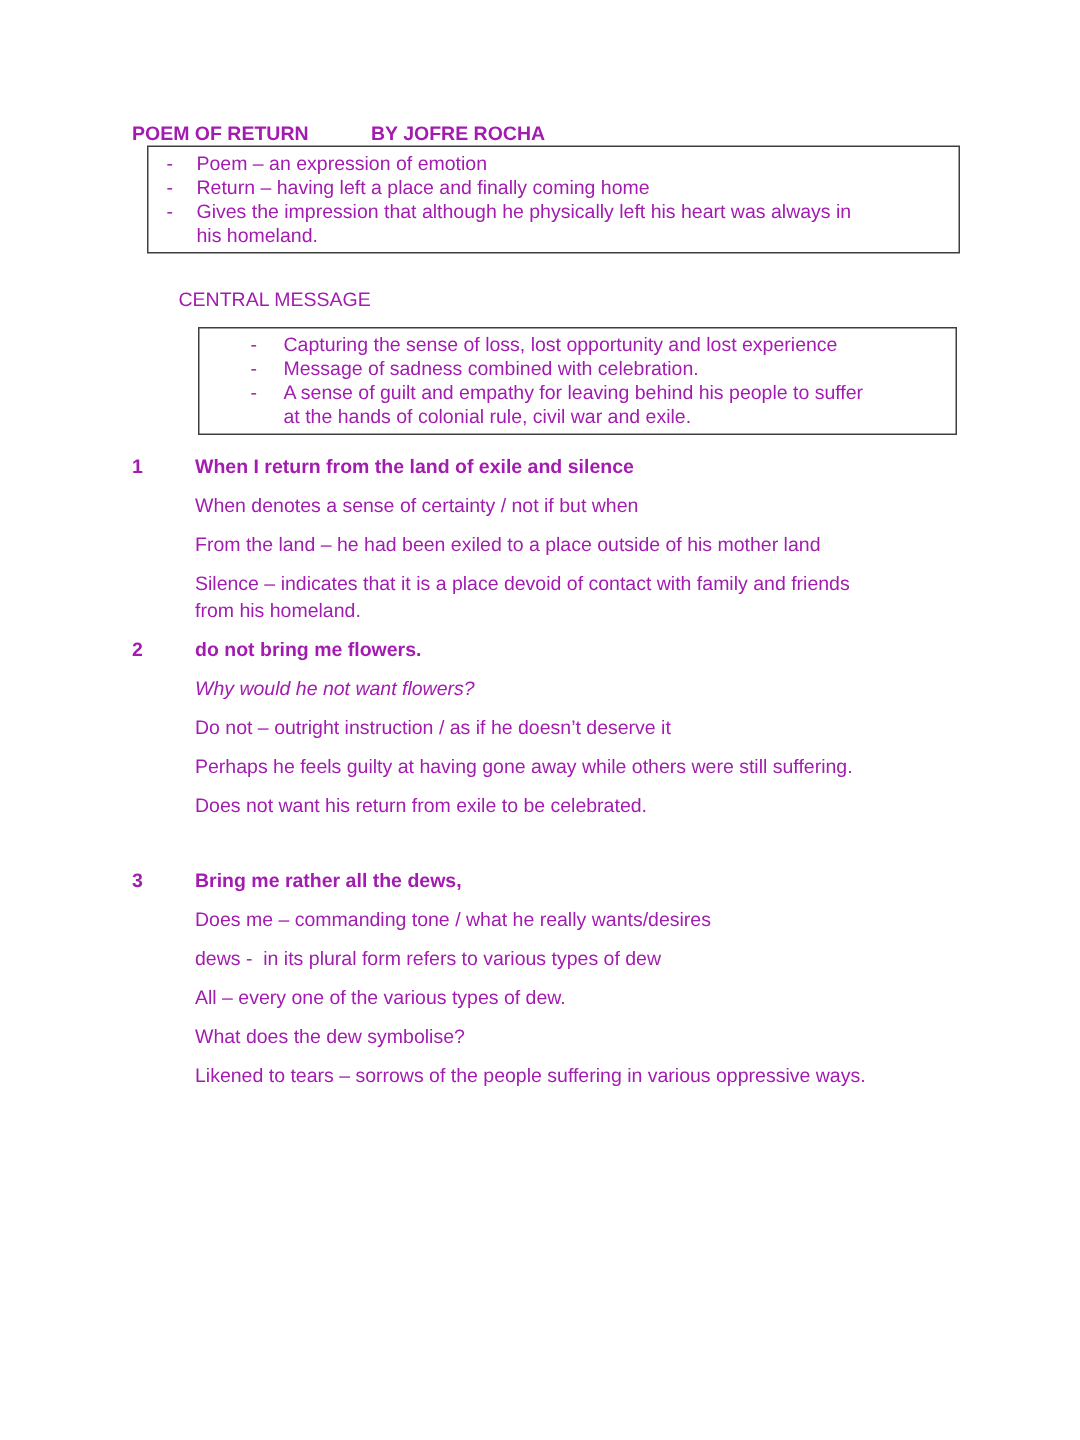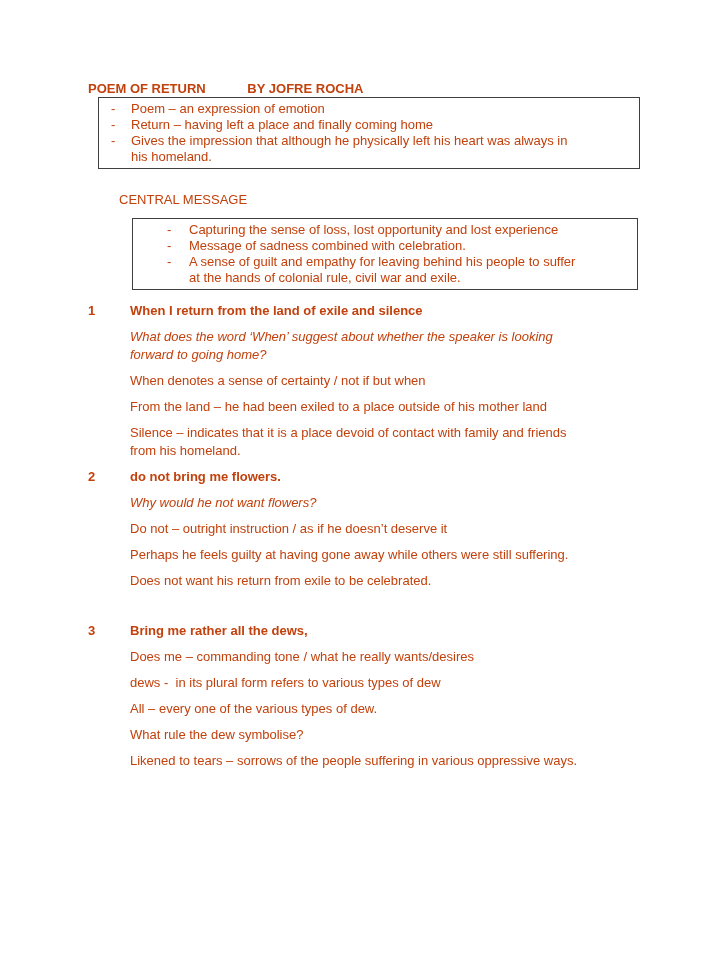--- a/index.html
+++ b/index.html
@@ -10,21 +10,21 @@
     height: 960px;
     overflow: hidden;
   }
   .page {
     position: relative;
     width: 720px;
     height: 960px;
     background: #ffffff;
     font-family: "Liberation Sans", sans-serif;
     font-size: 13px;
-    color: #c2410c;
+    color: #a21caf;
   }
   .content {
     position: absolute;
     left: 88px;
     top: 81px;
     width: 552px;
   }
   .title-row {
     font-weight: bold;
     line-height: 16px;
@@ -130,22 +130,20 @@
         <span class="dash">-</span>
         <span class="btext">A sense of guilt and empathy for leaving behind his people to suffer
 at the hands of colonial rule, civil war and exile.</span>
       </div>
     </div>
 
     <div class="section section-first">
       <div class="num">1</div>
       <div class="sec-body">
         <p class="head">When I return from the land of exile and silence</p>
-        <p class="para italic">What does the word ‘When’ suggest about whether the speaker is looking
-forward to going home?</p>
         <p class="para">When denotes a sense of certainty / not if but when</p>
         <p class="para">From the land – he had been exiled to a place outside of his mother land</p>
         <p class="para">Silence – indicates that it is a place devoid of contact with family and friends
 from his homeland.</p>
       </div>
     </div>
 
     <div class="section">
       <div class="num">2</div>
       <div class="sec-body">
@@ -157,19 +155,19 @@
       </div>
     </div>
 
     <div class="section section-gap">
       <div class="num">3</div>
       <div class="sec-body">
         <p class="head">Bring me rather all the dews,</p>
         <p class="para">Does me – commanding tone / what he really wants/desires</p>
         <p class="para">dews -  in its plural form refers to various types of dew</p>
         <p class="para">All – every one of the various types of dew.</p>
-        <p class="para">What rule the dew symbolise?</p>
+        <p class="para">What does the dew symbolise?</p>
         <p class="para">Likened to tears – sorrows of the people suffering in various oppressive ways.</p>
       </div>
     </div>
 
   </div>
 </div>
 
 </body></html>

